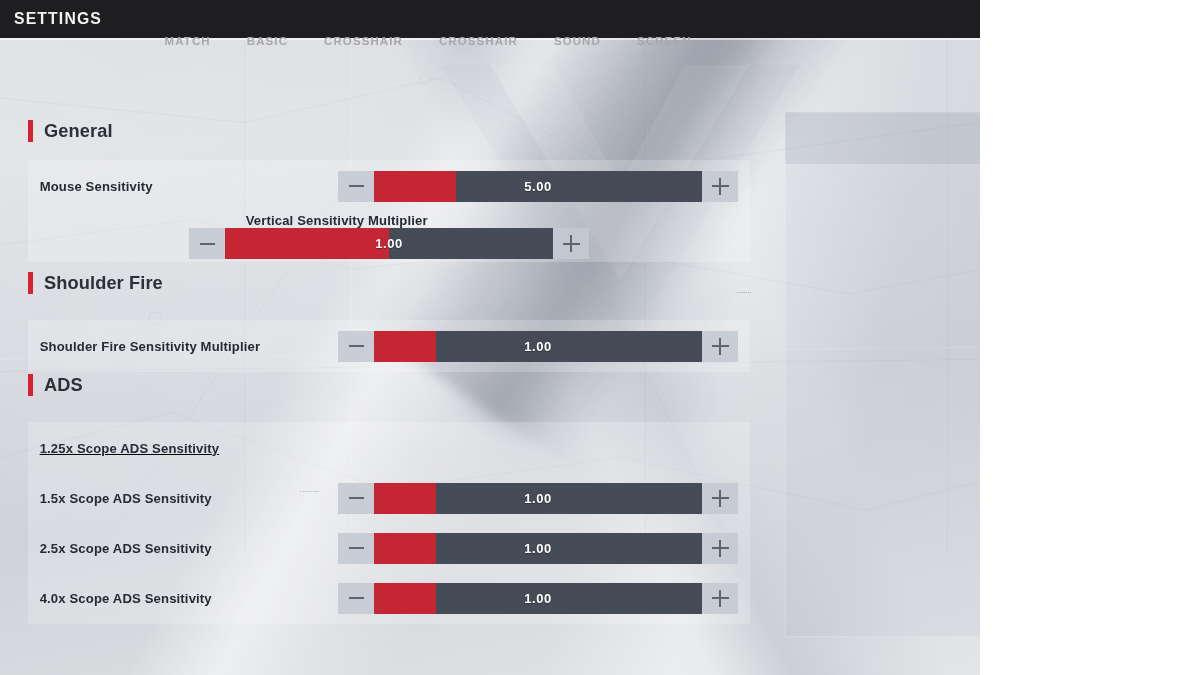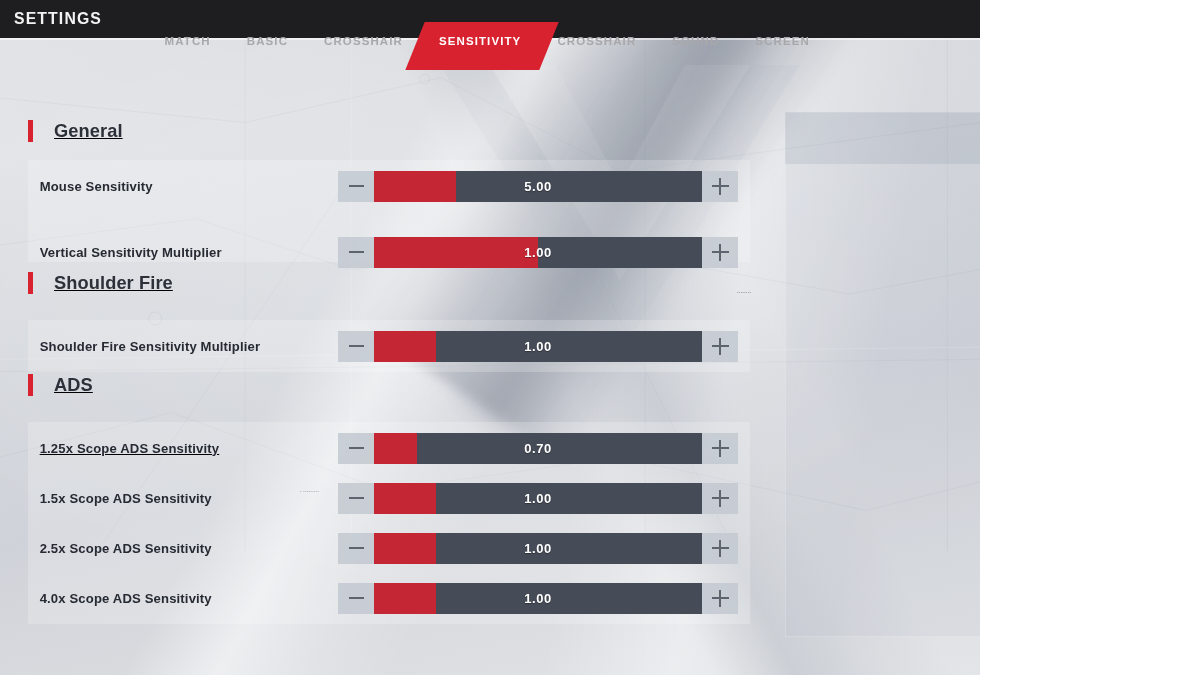--- a/index.html
+++ b/index.html
@@ -176,22 +176,21 @@
     position: absolute;
     left: 0; top: 38px;
     width: 1200px; height: 637px;
     z-index: 20;
   }
 
   .section-head {
     position: absolute;
     display: flex;
     align-items: center;
-    gap: 21px;
-    text-decoration: underline;
+    gap: 11px;
   }
   .section-bar {
     width: 5px; height: 22px;
     background: #d8222f;
   }
   .section-title {
     color: #2c3039;
     font-size: 19px;
     font-weight: bold;
     letter-spacing: 0.1px;
@@ -336,21 +335,20 @@
 
   <div class="bg-layer bg-vignette"></div>
 
   <div class="topbar">
     <div class="topbar-inner">
       <div class="settings-title">SETTINGS</div>
       <div class="tabs" id="tabbar">
           <div class="tab"><span>MATCH</span></div>
           <div class="tab"><span>BASIC</span></div>
           <div class="tab"><span>CROSSHAIR</span></div>
-          <div class="tab active"><span class="tab-skew"></span><span>SENSITIVITY</span></div>
           <div class="tab"><span>CROSSHAIR</span></div>
           <div class="tab"><span>SOUND</span></div>
           <div class="tab"><span>SCREEN</span></div>
         </div>
     </div>
   </div>
   <div class="topbar-underline"></div>
 
   <div class="content" id="content">
       <div class="section-head" style="left: 28px; top: 82px;">
@@ -366,21 +364,21 @@
             </div>
             <div class="slider">
               <div class="slider-fill" style="width: 25%;"></div>
               <div class="slider-value">5.00</div>
             </div>
             <div class="step-btn">
               <span class="glyph-plus"></span>
             </div>
           </div>
         </div>
-        <div class="row" style="top: 70px;">
+        <div class="row" style="top: 53px; flex-direction: column;">
           <div class="row-label">Vertical Sensitivity Multiplier</div>
           <div class="stepper">
             <div class="step-btn">
               <span class="glyph-h"></span>
             </div>
             <div class="slider">
               <div class="slider-fill" style="width: 50%;"></div>
               <div class="slider-value">1.00</div>
             </div>
             <div class="step-btn">
@@ -410,32 +408,20 @@
           </div>
         </div>
       </div>
       <div class="section-head" style="left: 28px; top: 336px;">
         <div class="section-bar"></div>
         <div class="section-title">ADS</div>
       </div>
       <div class="group" style="top: 384px; height: 202px;">
         <div class="row" style="top: 4px; text-decoration: underline;">
           <div class="row-label">1.25x Scope ADS Sensitivity</div>
-          <div class="stepper">
-            <div class="step-btn">
-              <span class="glyph-h"></span>
-            </div>
-            <div class="slider">
-              <div class="slider-fill" style="width: 13%;"></div>
-              <div class="slider-value">0.70</div>
-            </div>
-            <div class="step-btn">
-              <span class="glyph-plus"></span>
-            </div>
-          </div>
         </div>
         <div class="row" style="top: 54px;">
           <div class="row-label">1.5x Scope ADS Sensitivity</div>
           <div class="stepper">
             <div class="step-btn">
               <span class="glyph-h"></span>
             </div>
             <div class="slider">
               <div class="slider-fill" style="width: 19%;"></div>
               <div class="slider-value">1.00</div>

